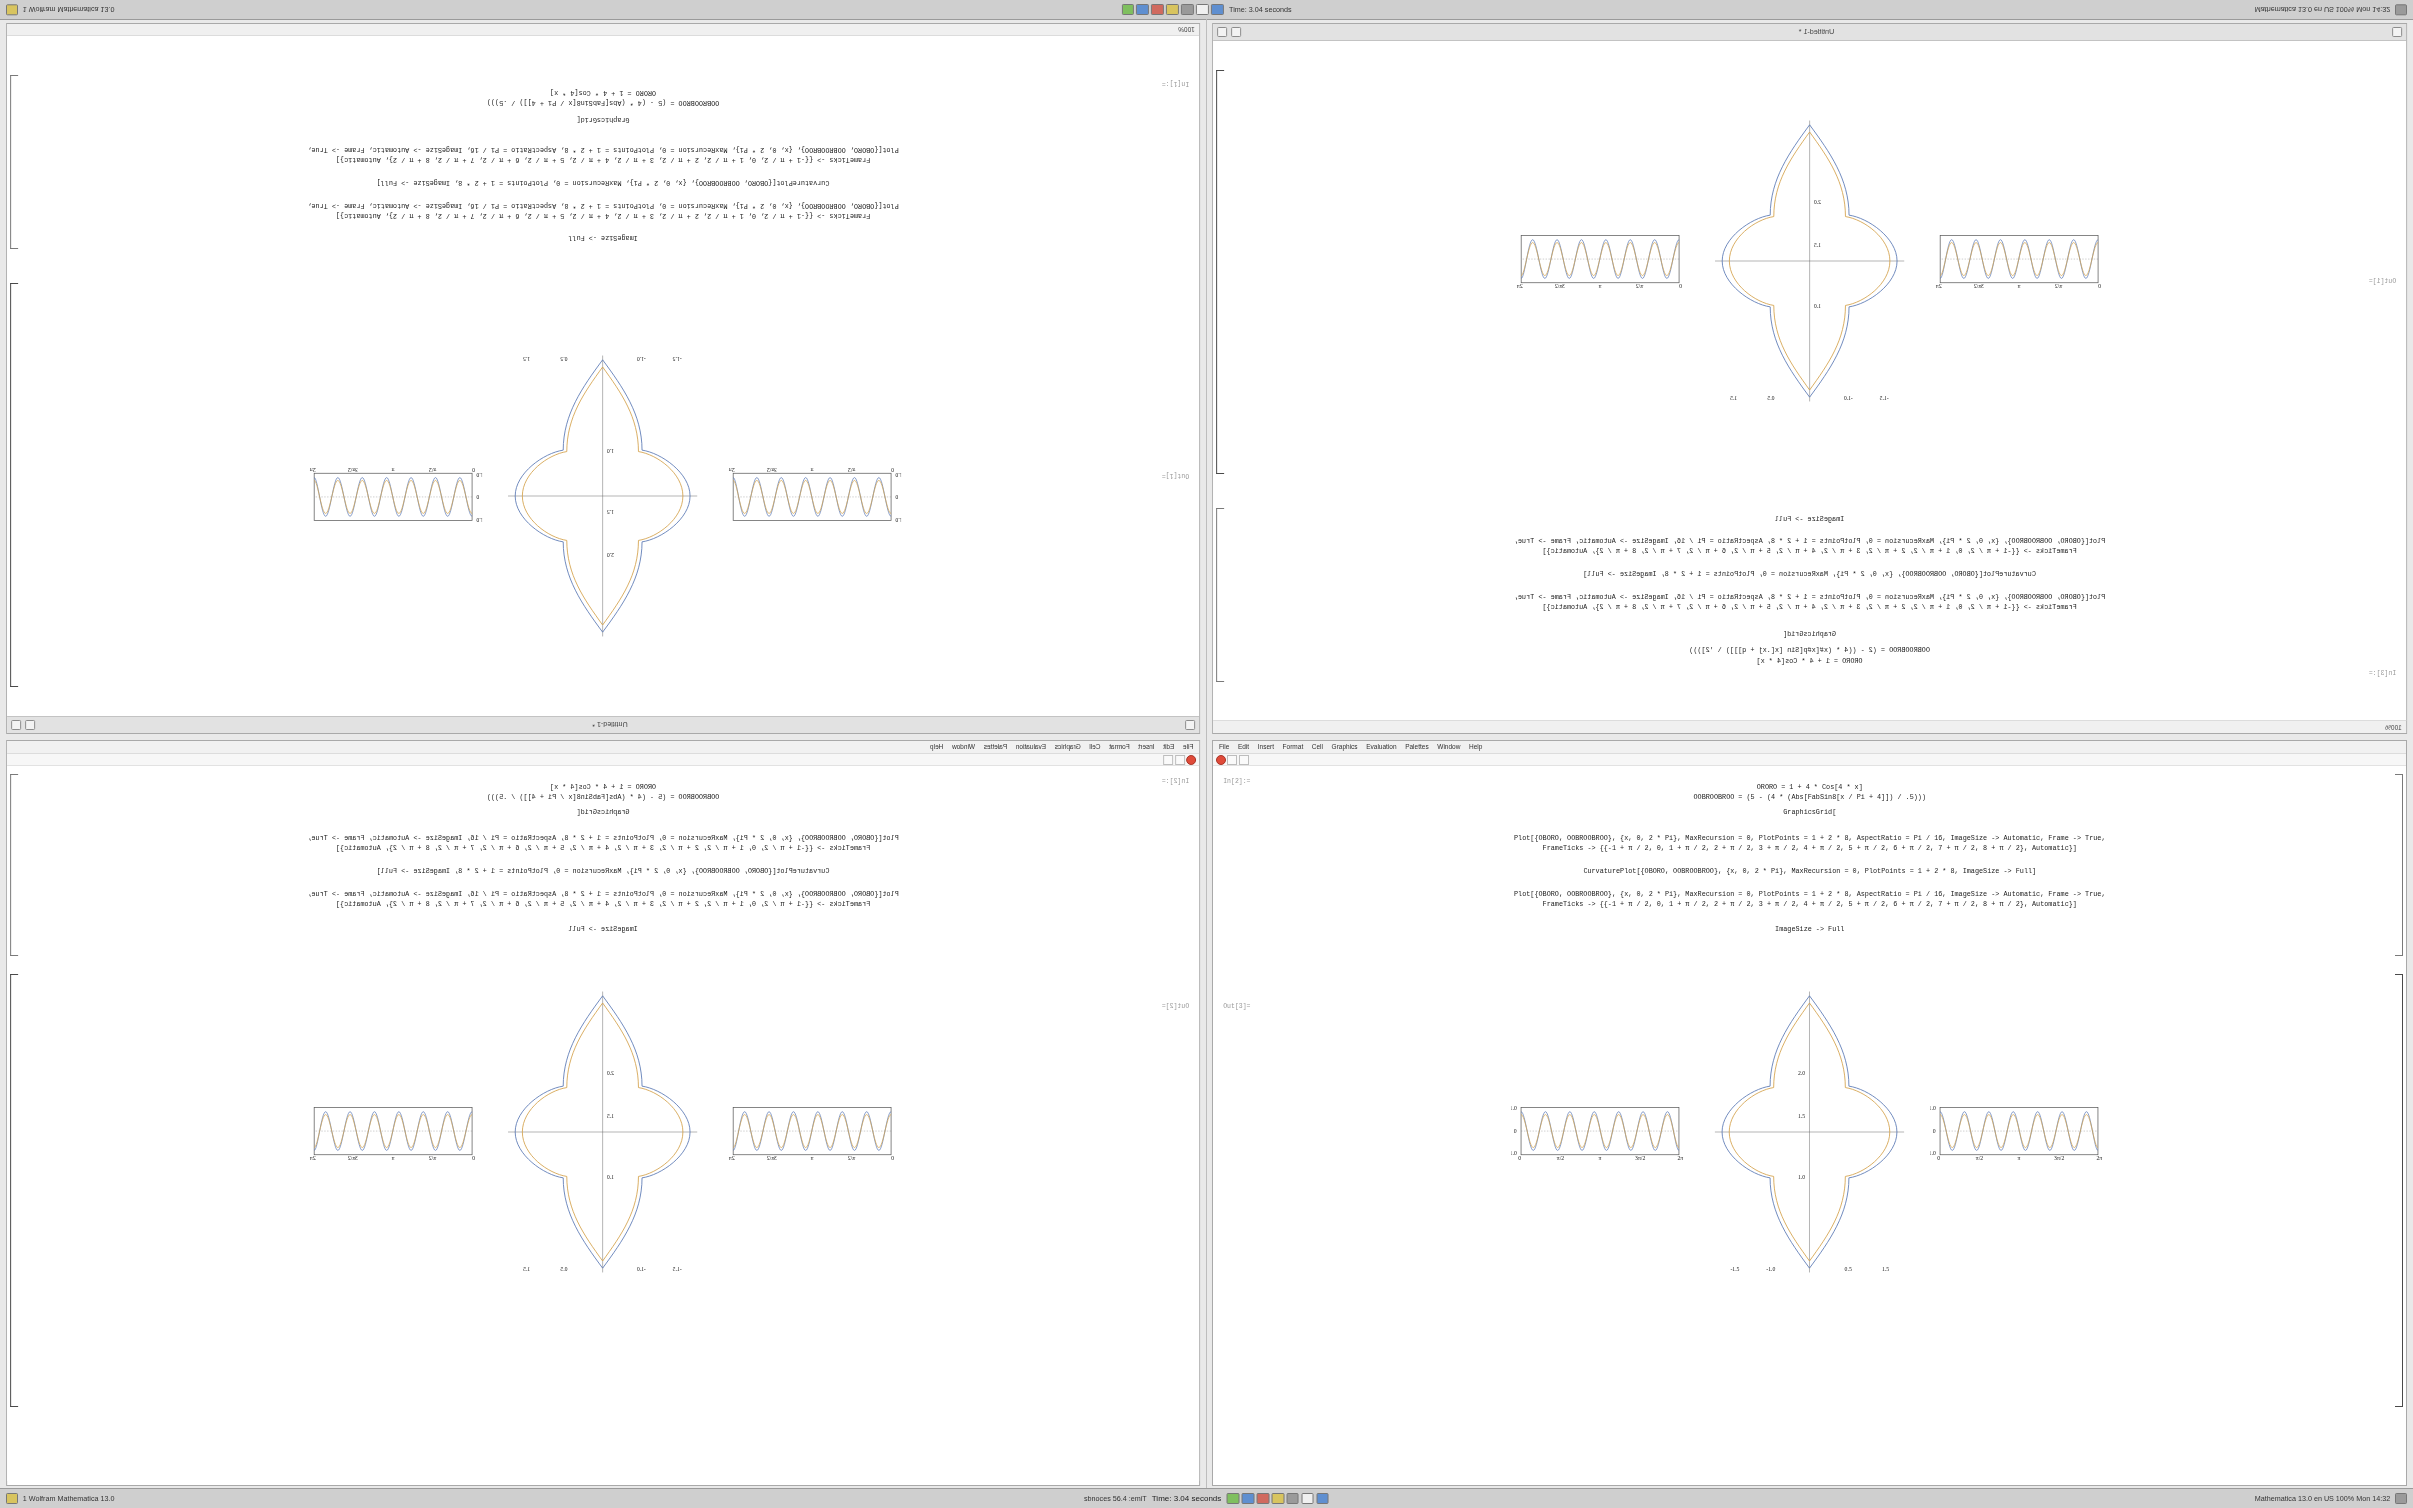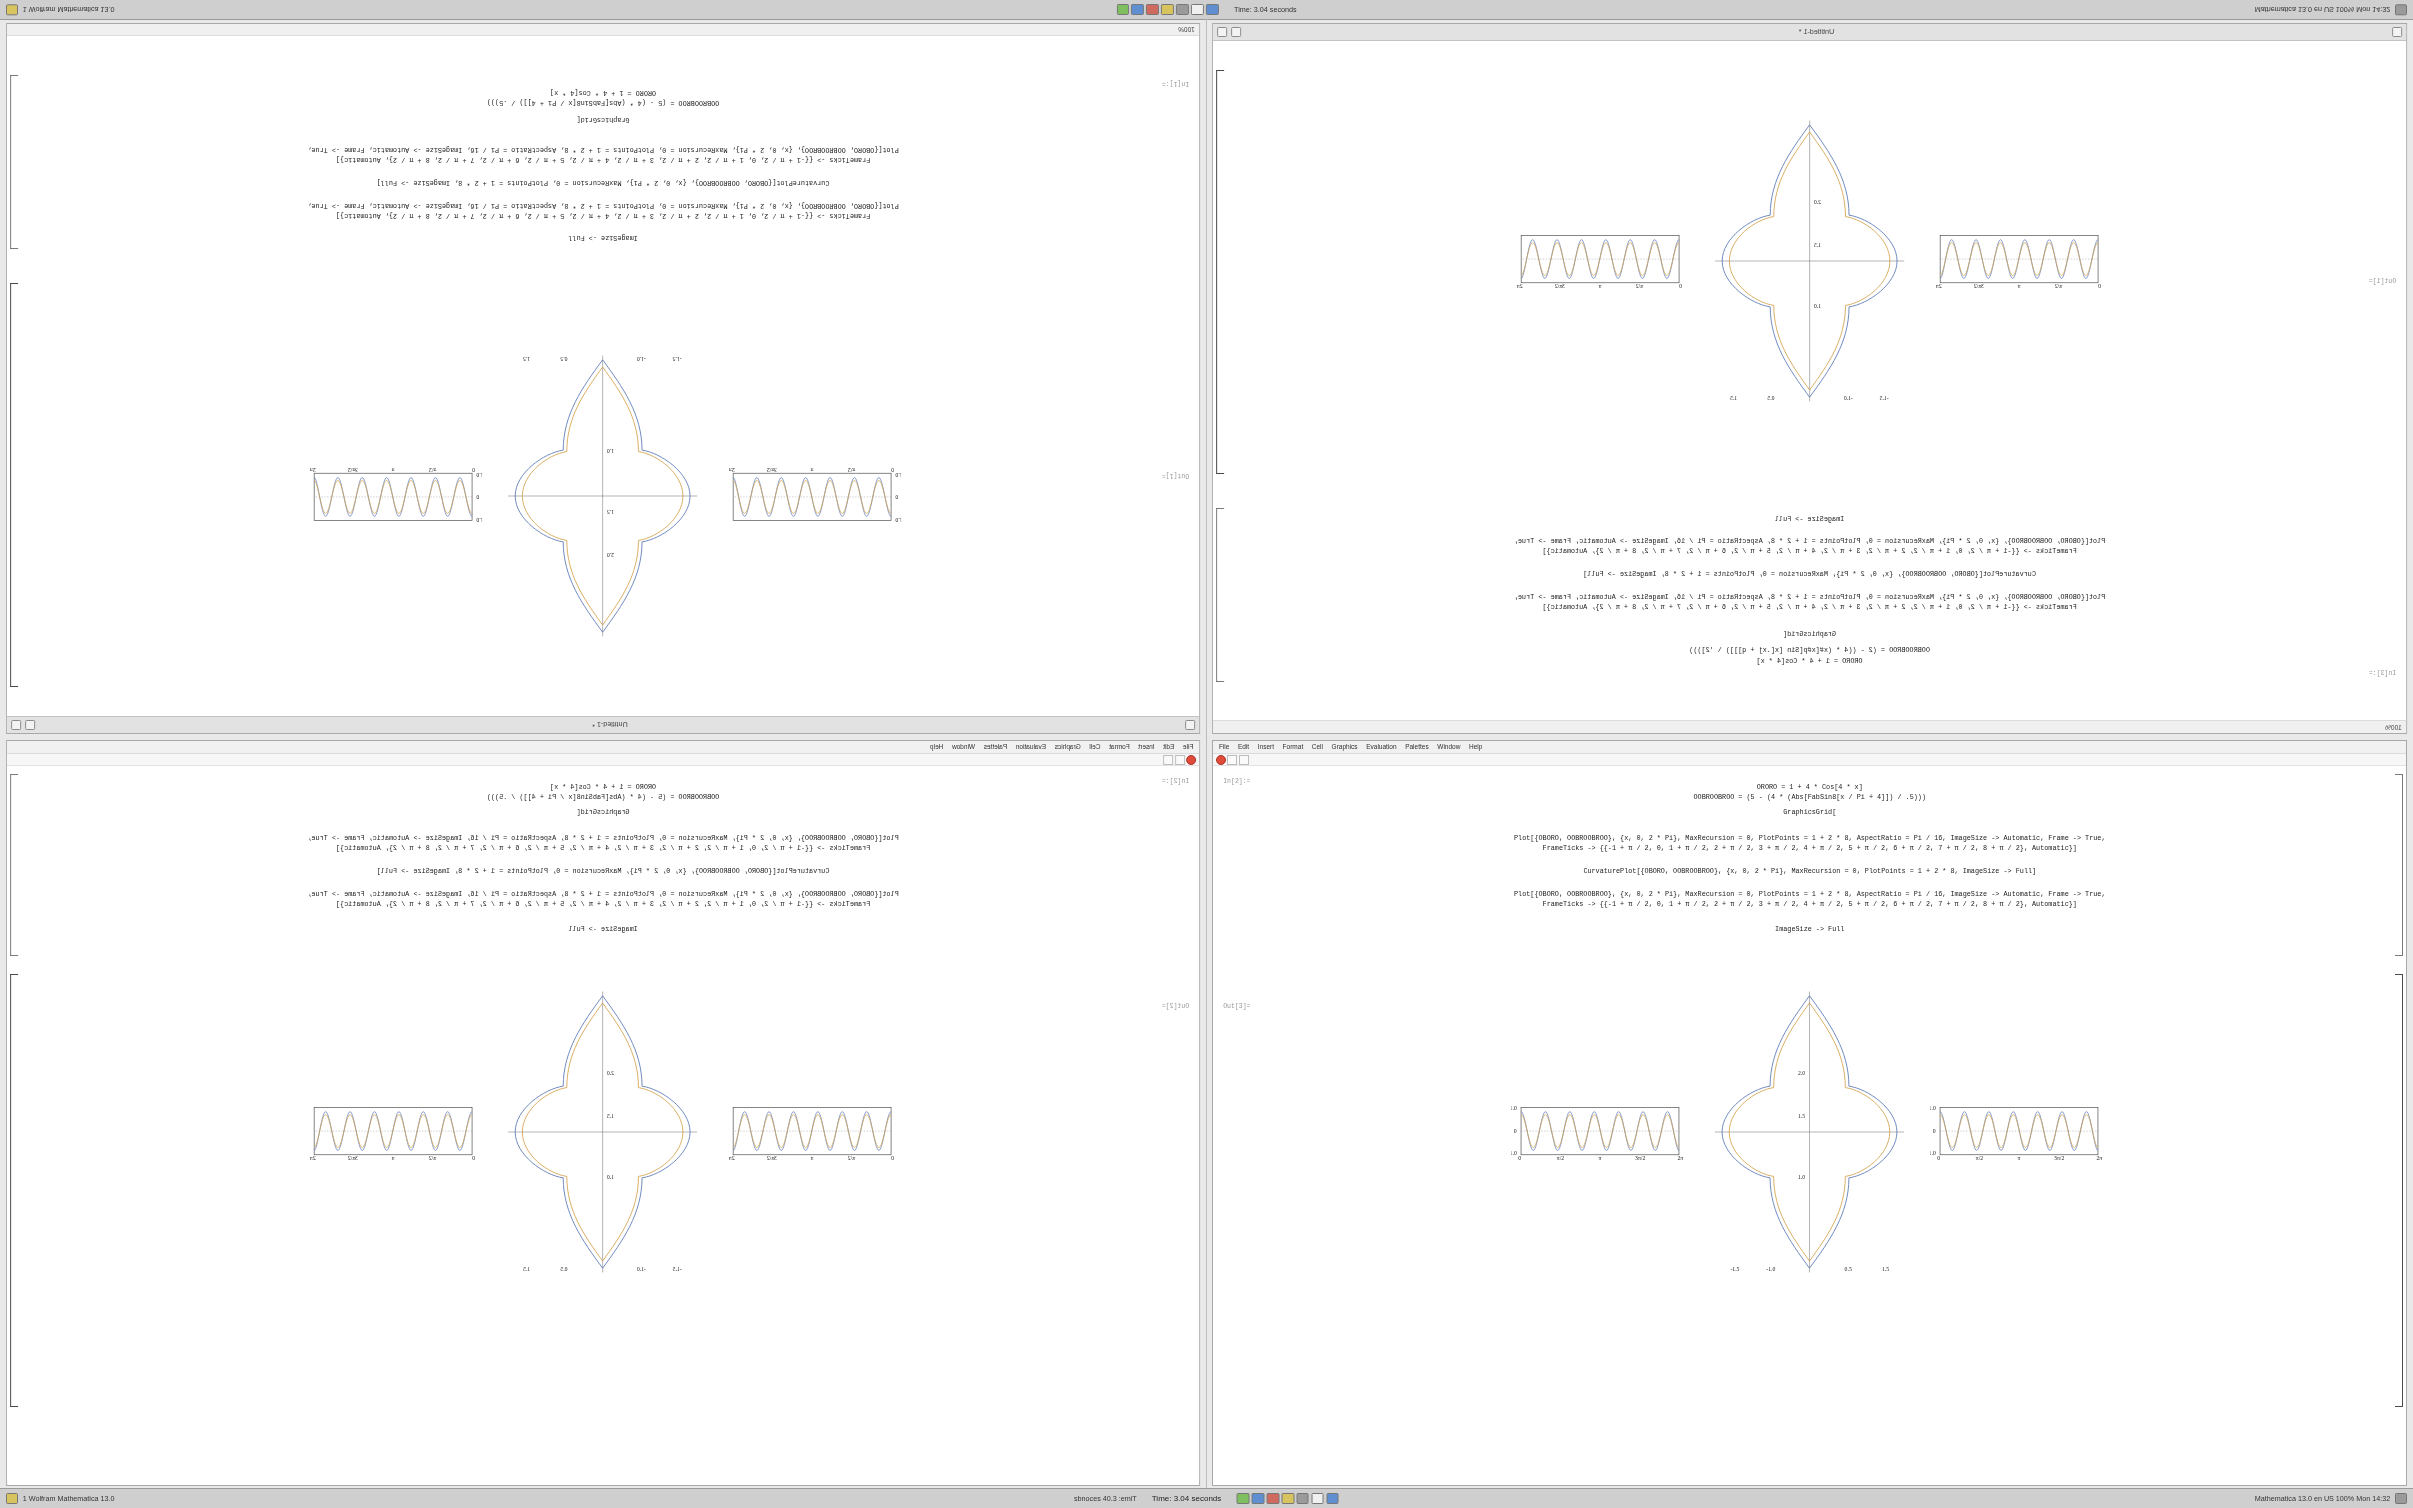--- a/index.html
+++ b/index.html
@@ -5,21 +5,21 @@
   html,body{margin:0;padding:0;background:#d8d8d8;}
   body{width:2413px;height:1508px;font-family:"Liberation Sans",sans-serif;overflow:hidden;}
   .app{position:relative;width:2413px;height:1508px;background:#e9e9e9;}
 
   
   .sysbar{position:absolute;left:0;width:2413px;height:18.7px;background:#cfcfcf;border-bottom:0.7px solid #9a9a9a;
           display:flex;align-items:center;font-size:8px;color:#202020;}
   .sysbar.top{top:0;}
   .sysbar.bottom{bottom:0;border-bottom:none;border-top:0.7px solid #9a9a9a;}
   .sysbar .left{display:flex;align-items:center;gap:4.3px;padding-left:5.7px;}
-  .sysbar .center{position:absolute;left:50%;transform:translateX(-50%);display:flex;align-items:center;gap:15px;justify-content:center;}
+  .sysbar .center{position:absolute;left:50%;transform:translateX(-50%);display:flex;align-items:center;gap:5px;justify-content:center;}
   .sysbar .right{position:absolute;right:5.7px;display:flex;align-items:center;gap:4.3px;}
   .tray{display:flex;gap:2.2px;align-items:center;}
   .tray i{display:inline-block;width:10.8px;height:9.3px;border:0.7px solid #777;border-radius:1.4px;}
   .tray i.g{background:#7fbf5f;} .tray i.b{background:#5f8fd0;} .tray i.r{background:#d06a5f;}
   .tray i.y{background:#d8c45f;} .tray i.k{background:#9a9a9a;} .tray i.w{background:#f0f0f0;}
   .mini{font-size:7.2px;color:#333;}
 
   
   .panes{position:absolute;top:18.7px;left:0;width:2413px;height:1471px;display:flex;}
   .pane{position:relative;width:1207px;height:1471px;box-sizing:border-box;}
@@ -463,21 +463,21 @@
   </div>
 
   <div class="sysbar bottom">
     <div class="left">
       <span class="tray">
           <i class="y"></i>
         </span>
       <span class="mini">1  Wolfram Mathematica 13.0</span>
     </div>
     <div class="center">
-      <span class="mini">sbnoces 40.3 :emiT</span>
+      <span class="mini">sbnoces 56.4 :emiT</span>
       <span class="mini timelabel">Time: 3.04 seconds</span>
       <span class="tray">
         <i class="g"></i>
           <i class="b"></i>
           <i class="r"></i>
           <i class="y"></i>
           <i class="k"></i>
           <i class="w"></i>
           <i class="b"></i>
       </span>

